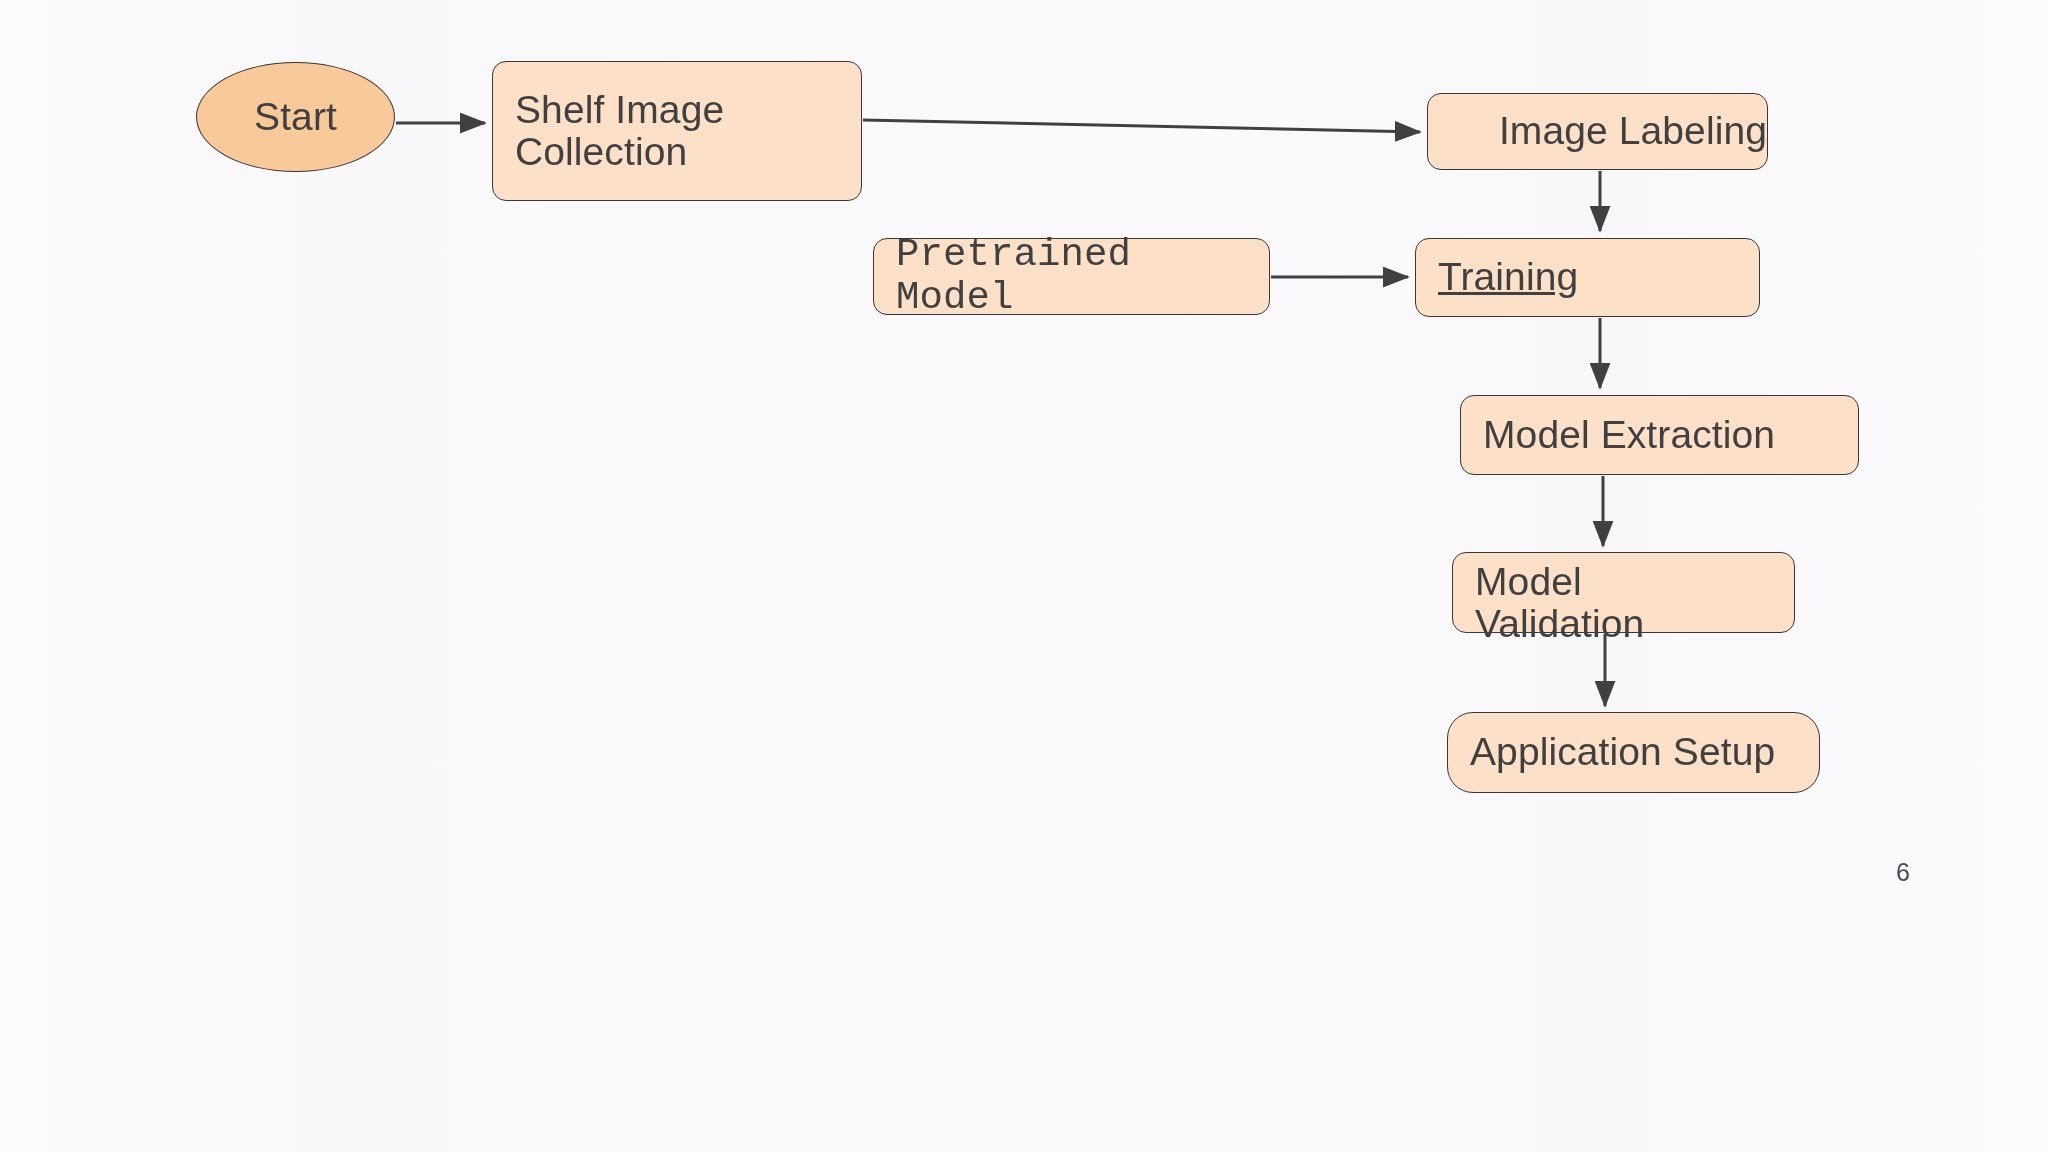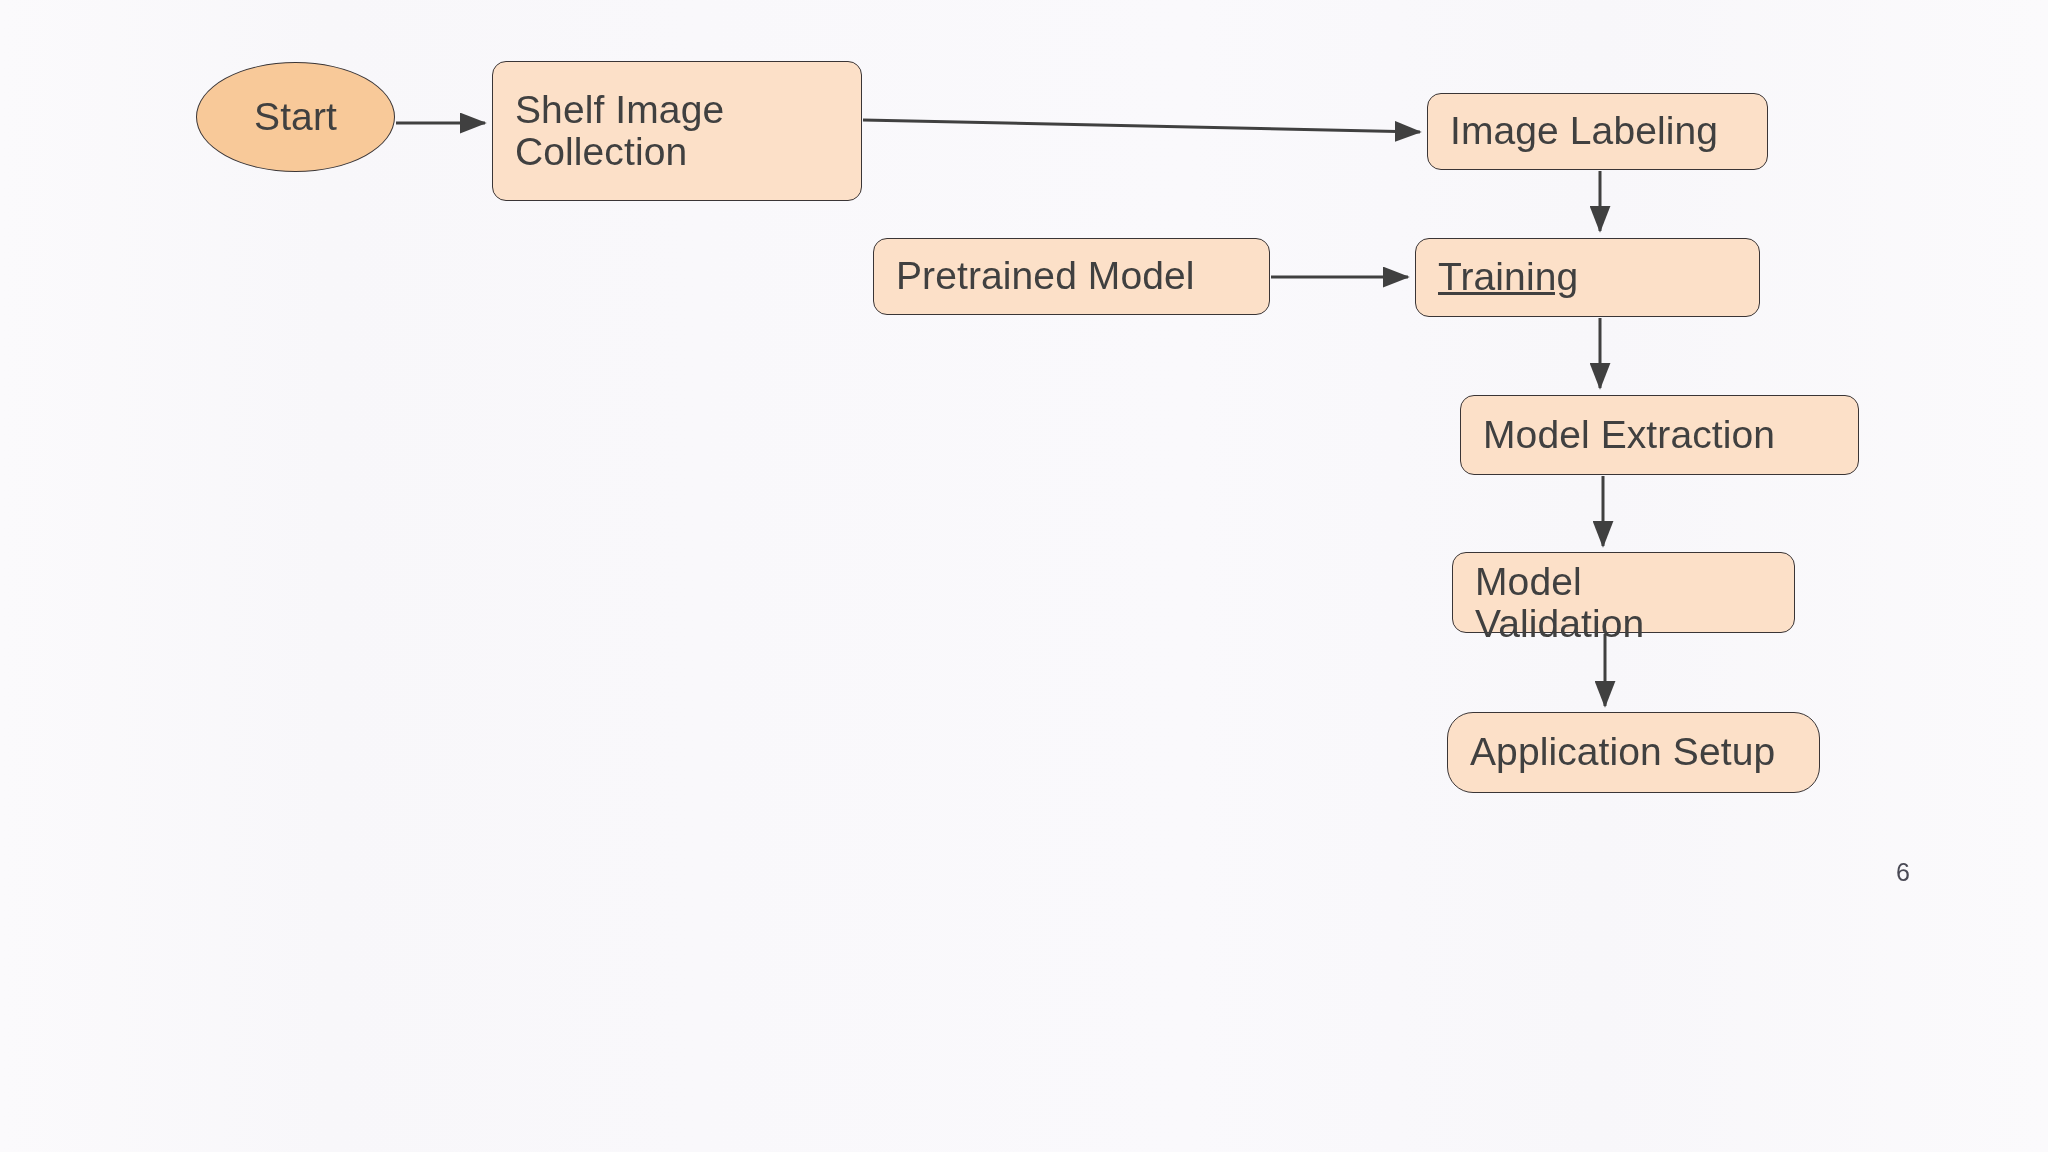--- a/index.html
+++ b/index.html
@@ -95,25 +95,25 @@
 
   <div class="node terminal" style="left:196px; top:62px; width:199px; height:110px;">
     <span>Start</span>
   </div>
 
   <div class="node" style="left:492px; top:41px; width:370px; height:140px;margin-top:20px;">
     <span>Shelf Image
 Collection</span>
   </div>
 
-  <div class="node" style="left:1427px; top:93px; width:341px; height:77px;">
+  <div class="node" style="left:1427px; top:93px; width:341px; height:77px;justify-content:flex-end;">
     <span>Image Labeling</span>
   </div>
 
-  <div class="node" style="left:873px; top:238px; width:397px; height:77px;">
+  <div class="node" style="left:873px; top:238px; width:397px; height:77px;font-family:Liberation Mono, monospace;">
     <span>Pretrained Model</span>
   </div>
 
   <div class="node" style="left:1415px; top:238px; width:345px; height:79px;text-decoration:underline;">
     <span>Training</span>
   </div>
 
   <div class="node" style="left:1424px; top:395px; width:399px; height:80px;margin-left:36px;">
     <span>Model Extraction</span>
   </div>

